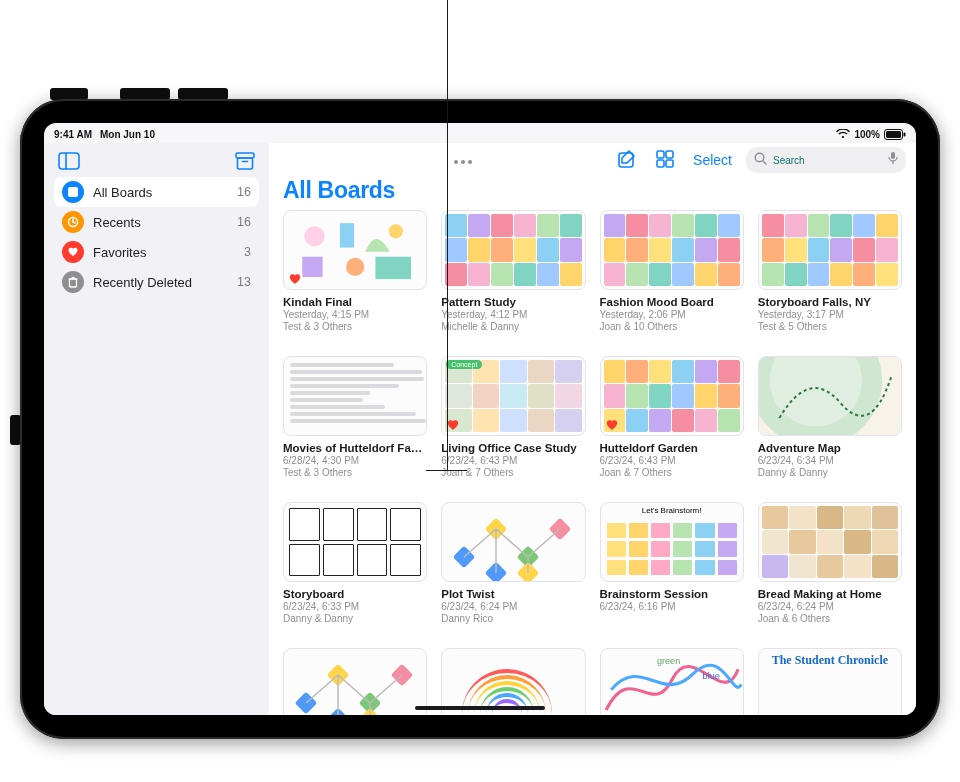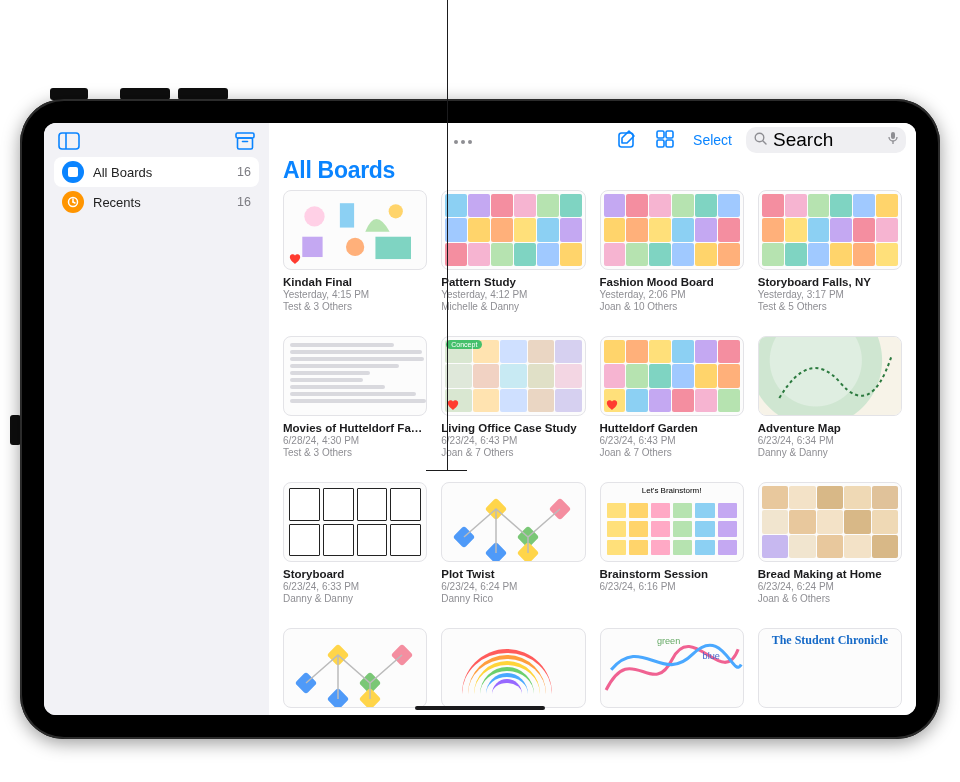--- a/index.html
+++ b/index.html
@@ -115,21 +115,21 @@
   }
   .spacer { flex:1; }
   .tb-ellipsis { color: #8e8e93; }
   .tb-blue { color: #0a84ff; }
   .select-text { color:#0a84ff; font-size:14px; cursor:pointer; padding:0 4px; }
   .search-field {
     display:flex; align-items:center; gap:6px;
     background:#efeff2; border-radius:10px; height:26px;
     padding:0 8px; width:160px; color:#8e8e93;
   }
-  .search-ph { font-size:19px; color:#000000; flex:1; }
+  .search-ph { font-size:10px; color:#0f766e; flex:1; }
   .main-title {
     color:#0a84ff; font-size:23px; font-weight:700;
     margin:4px 0 6px 14px; letter-spacing:-0.3px;
   }
 
   
   .board-grid {
     flex:1; overflow:hidden;
     display:grid;
     grid-template-columns: repeat(4, 1fr);
@@ -203,20 +203,41 @@
 <div class="callout-foot"></div>
 
 <div class="hw-btn hw-top"></div>
 <div class="hw-btn hw-vol1"></div>
 <div class="hw-btn hw-vol2"></div>
 <div class="hw-btn hw-cam"></div>
 
 <div class="device">
   <div class="screen">
 
+    <div class="status-bar">
+      <div class="status-left">
+        <span>9:41 AM</span>
+        <span>Mon Jun 10</span>
+      </div>
+      <div class="status-right">
+        <span class="wifi-icon">
+          <svg width="14" height="10" viewBox="0 0 14 10">
+              <path d="M7 9.2a1.1 1.1 0 100-2.2 1.1 1.1 0 000 2.2zM3.3 5.6a5.2 5.2 0 017.4 0l1-1a6.6 6.6 0 00-9.4 0l1 1zM1 3.2a8.5 8.5 0 0112 0l1-1a9.9 9.9 0 00-14 0l1 1z" fill="#111"></path>
+            </svg>
+        </span>
+        <span class="battery-pct">100%</span>
+        <span class="battery-icon">
+          <svg width="22" height="11" viewBox="0 0 22 11">
+              <rect x="0.5" y="0.5" width="18" height="10" rx="2.5" fill="none" stroke="#111"></rect>
+              <rect x="2" y="2" width="15" height="7" rx="1.5" fill="#111"></rect>
+              <rect x="19.5" y="3.5" width="2" height="4" rx="1" fill="#111"></rect>
+            </svg>
+        </span>
+      </div>
+    </div>
 
     <div class="content-area">
 
       <aside class="sidebar">
         <div class="sidebar-toprow">
           <button class="icon-btn">
             <svg width="22" height="18" viewBox="0 0 22 18">
                 <rect x="1" y="1" width="20" height="16" rx="3" fill="none" stroke="#0a84ff" stroke-width="1.6"></rect>
                 <line x1="8" y1="1" x2="8" y2="17" stroke="#0a84ff" stroke-width="1.6"></line>
               </svg>
@@ -242,20 +263,40 @@
             <div class="side-item">
               <span class="side-icon ic-orange">
                 <svg width="12" height="12" viewBox="0 0 12 12">
                   <circle cx="6" cy="6" r="4.5" fill="none" stroke="#fff" stroke-width="1.5"></circle>
                   <line x1="6" y1="6" x2="6" y2="3" stroke="#fff" stroke-width="1.5" stroke-linecap="round"></line>
                   <line x1="6" y1="6" x2="8" y2="7" stroke="#fff" stroke-width="1.5" stroke-linecap="round"></line>
                 </svg>
               </span>
               <span>Recents</span>
               <span class="side-count">16</span>
+            </div>
+            <div class="side-item">
+              <span class="side-icon ic-red">
+                <svg width="12" height="12" viewBox="0 0 12 12">
+                  <path d="M6 10S1.5 7 1.5 4.2A2.4 2.4 0 016 3a2.4 2.4 0 014.5 1.2C10.5 7 6 10 6 10z" fill="#fff"></path>
+                </svg>
+              </span>
+              <span>Favorites</span>
+              <span class="side-count">3</span>
+            </div>
+            <div class="side-item">
+              <span class="side-icon ic-gray">
+                <svg width="12" height="12" viewBox="0 0 12 12">
+                  <rect x="2.5" y="3" width="7" height="8" rx="1" fill="none" stroke="#fff" stroke-width="1.3"></rect>
+                  <line x1="1.5" y1="3" x2="10.5" y2="3" stroke="#fff" stroke-width="1.3"></line>
+                  <line x1="4.5" y1="1.5" x2="7.5" y2="1.5" stroke="#fff" stroke-width="1.3"></line>
+                </svg>
+              </span>
+              <span>Recently Deleted</span>
+              <span class="side-count">13</span>
             </div>
           </div>
       </aside>
 
       <main class="main">
         <div class="main-toolbar">
           <span class="tb-ellipsis" style="margin-left:170px;">
             <svg width="20" height="6" viewBox="0 0 20 6">
                 <circle cx="3" cy="3" r="2" fill="#8e8e93"></circle>
                 <circle cx="10" cy="3" r="2" fill="#8e8e93"></circle>

